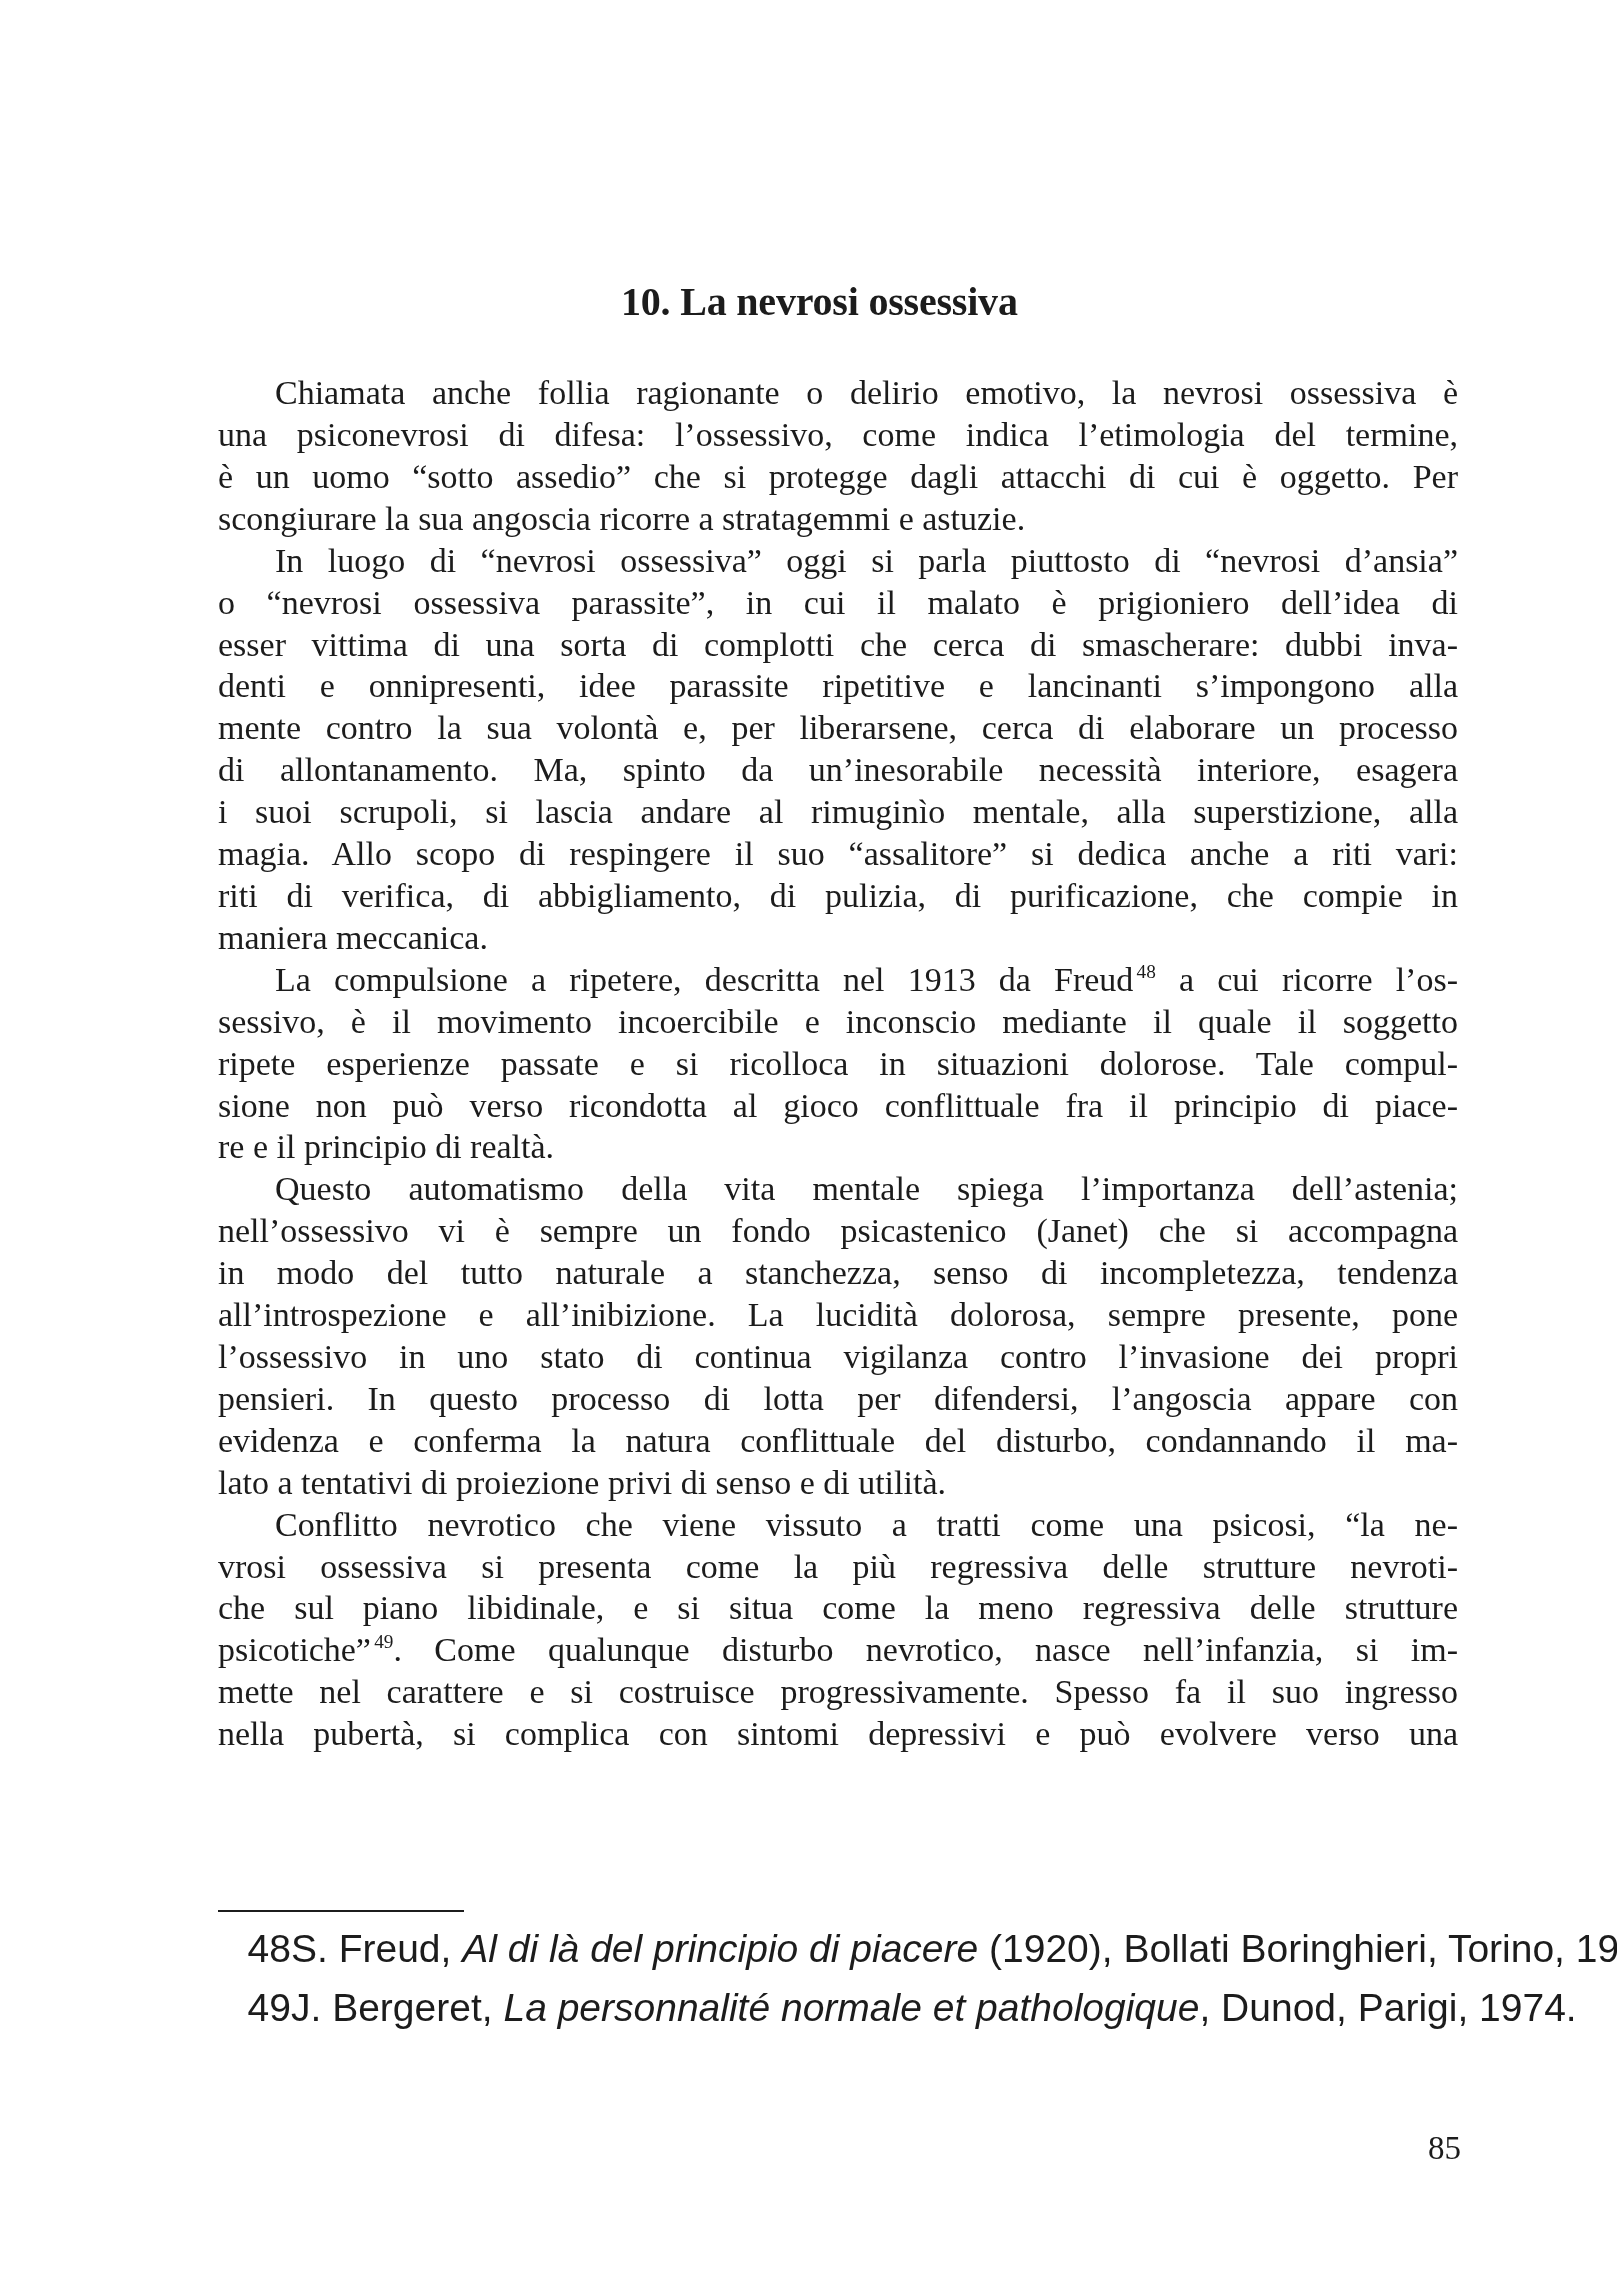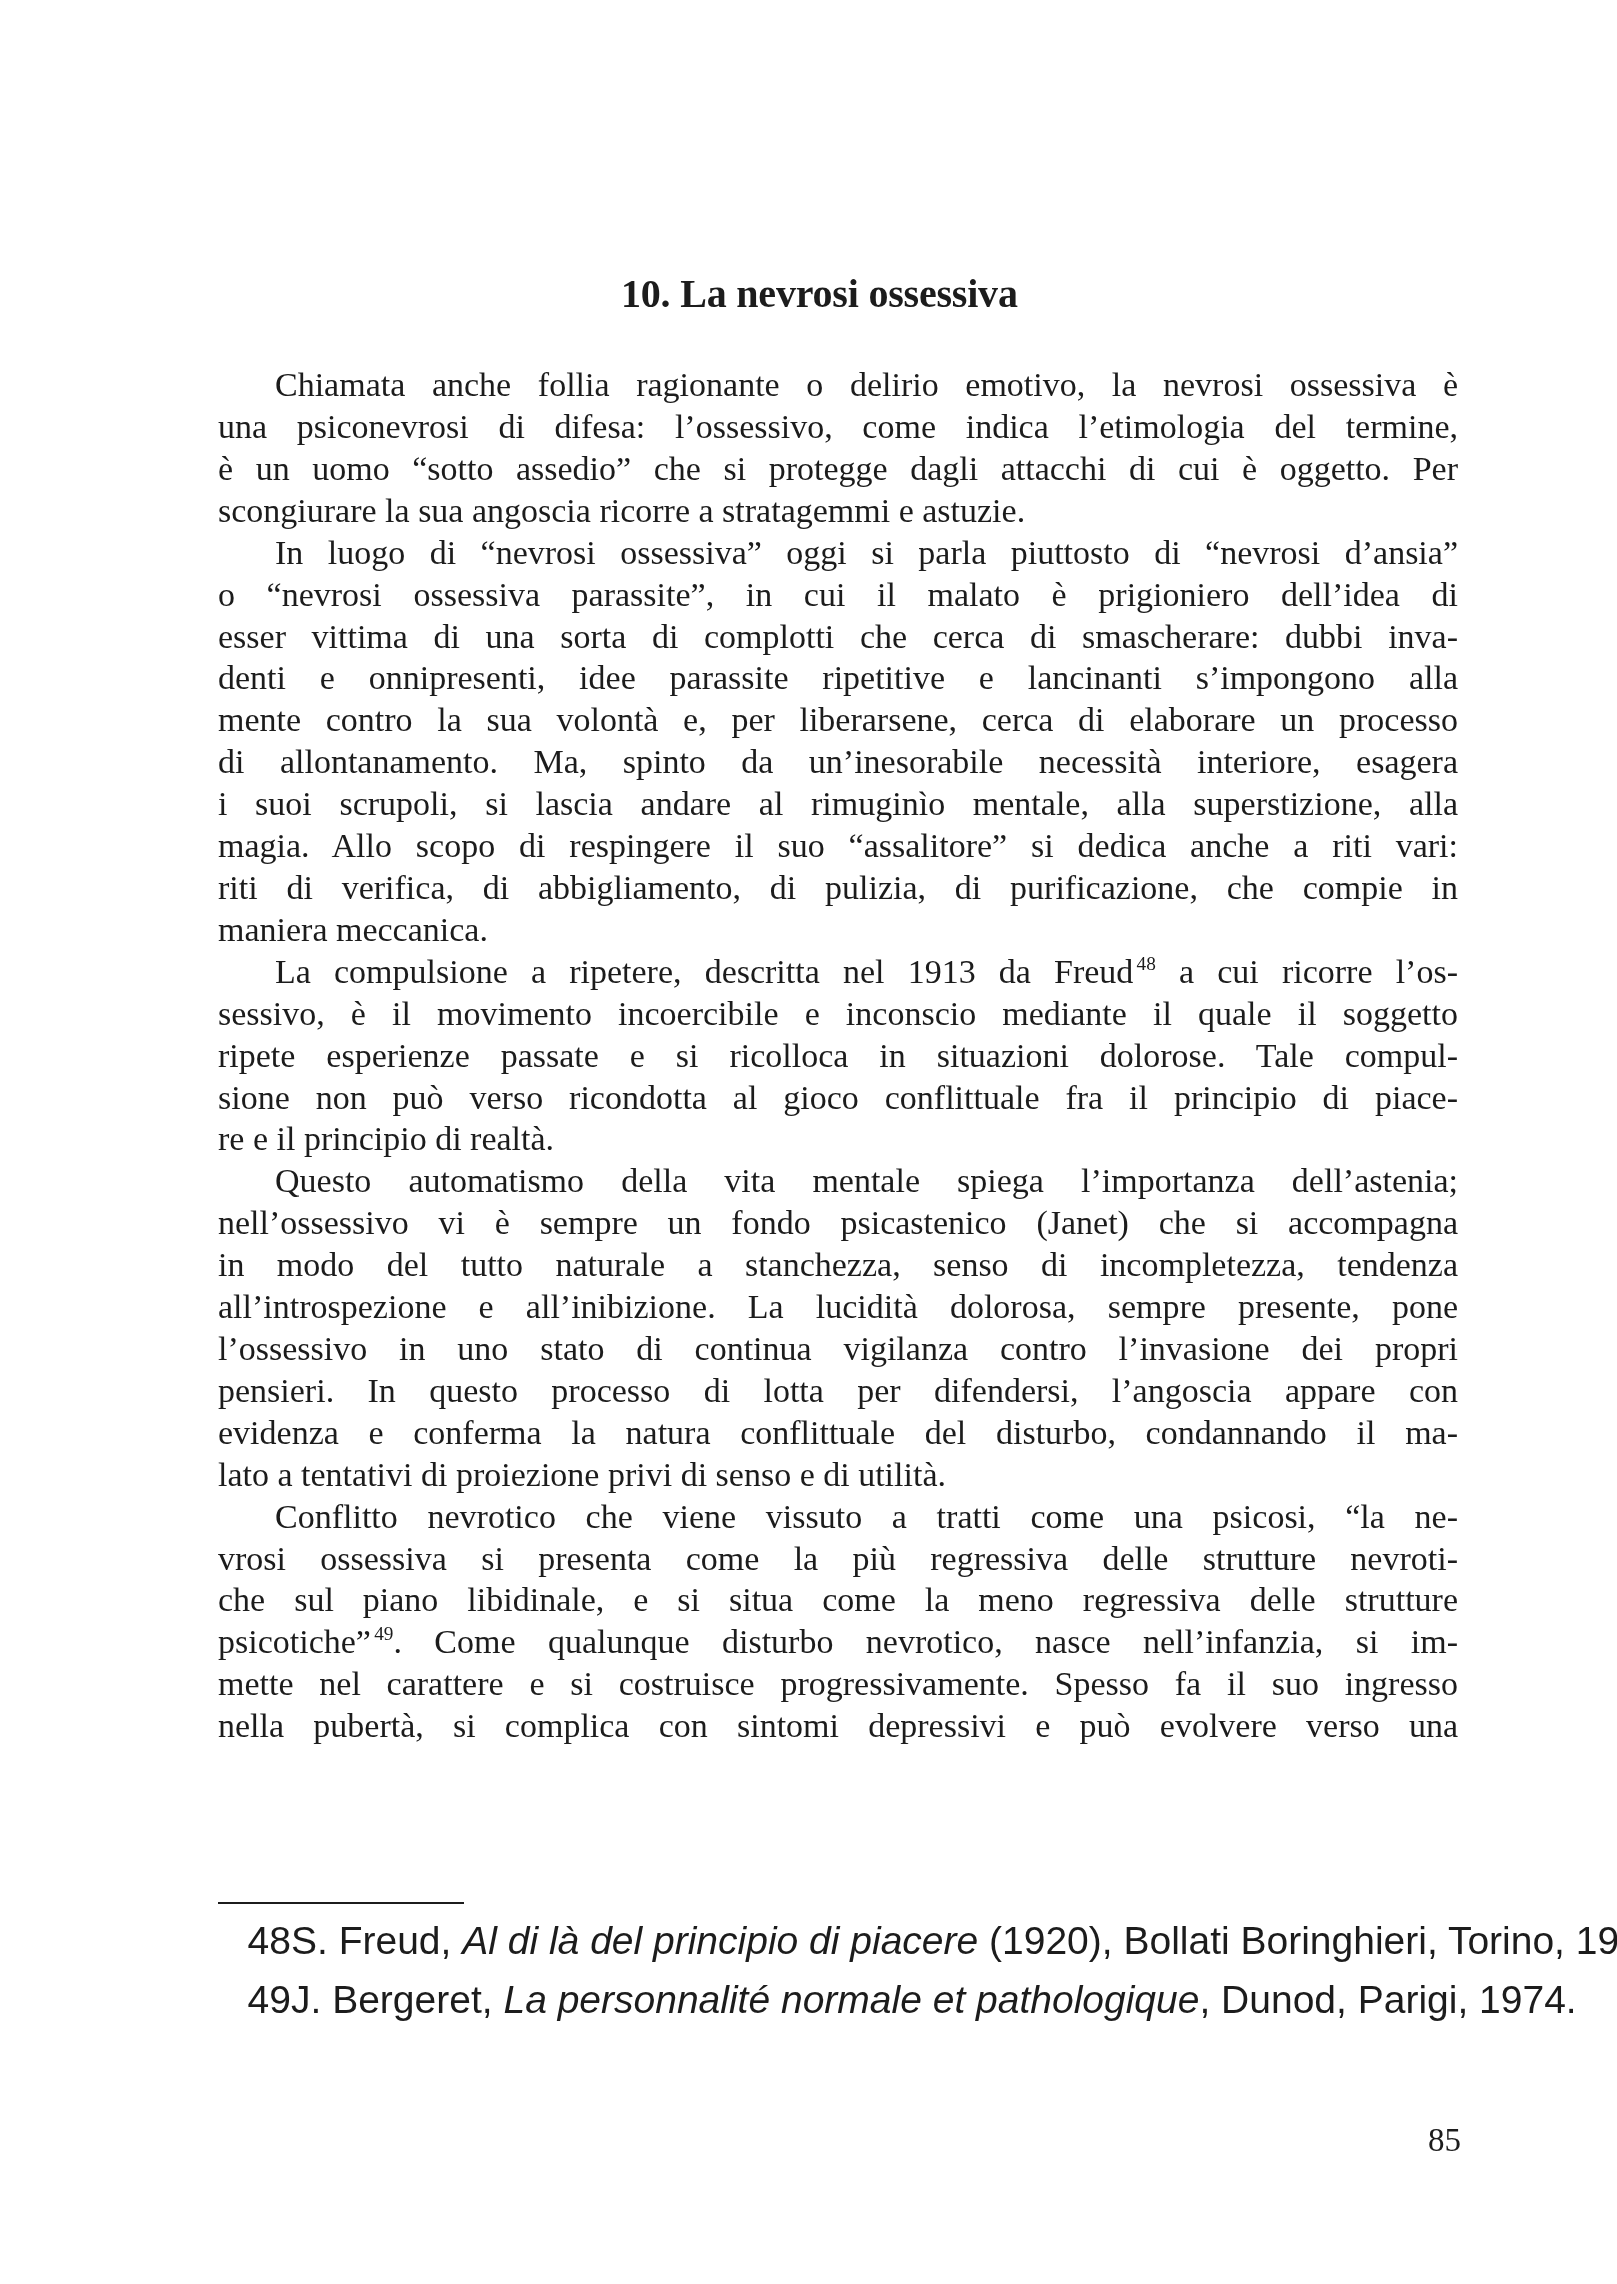--- a/index.html
+++ b/index.html
@@ -1,17 +1,17 @@
 <!DOCTYPE html>
 <html style="font-size:13px"><head>
 <meta charset="utf-8">
 <style>
   html, body { margin: 0; padding: 0; background: #ffffff; }
   body { width: 1618px; height: 2284px; position: relative; overflow: hidden; }
-  .page { position: absolute; left: 0; top: 4px; width: 1618px; height: 1668px; background: #ffffff; color: #1c1c1c; }
+  .page { position: absolute; left: 0; top: 12px; width: 1618px; height: 1668px; background: #ffffff; color: #1c1c1c; }
   .title {
     position: absolute; left: 621px; top: 239px; width: 516px;
     font-family: "Liberation Serif", "DejaVu Serif", serif;
     font-weight: bold; font-size: 40px; line-height: 48px; white-space: nowrap;
     letter-spacing: -0.2px;
   }
   .body-text {
     position: absolute; left: 218px; top: 0; width: 1240px;
     font-family: "Liberation Serif", "DejaVu Serif", serif;
     font-size: 34px; color: #1c1c1c;

